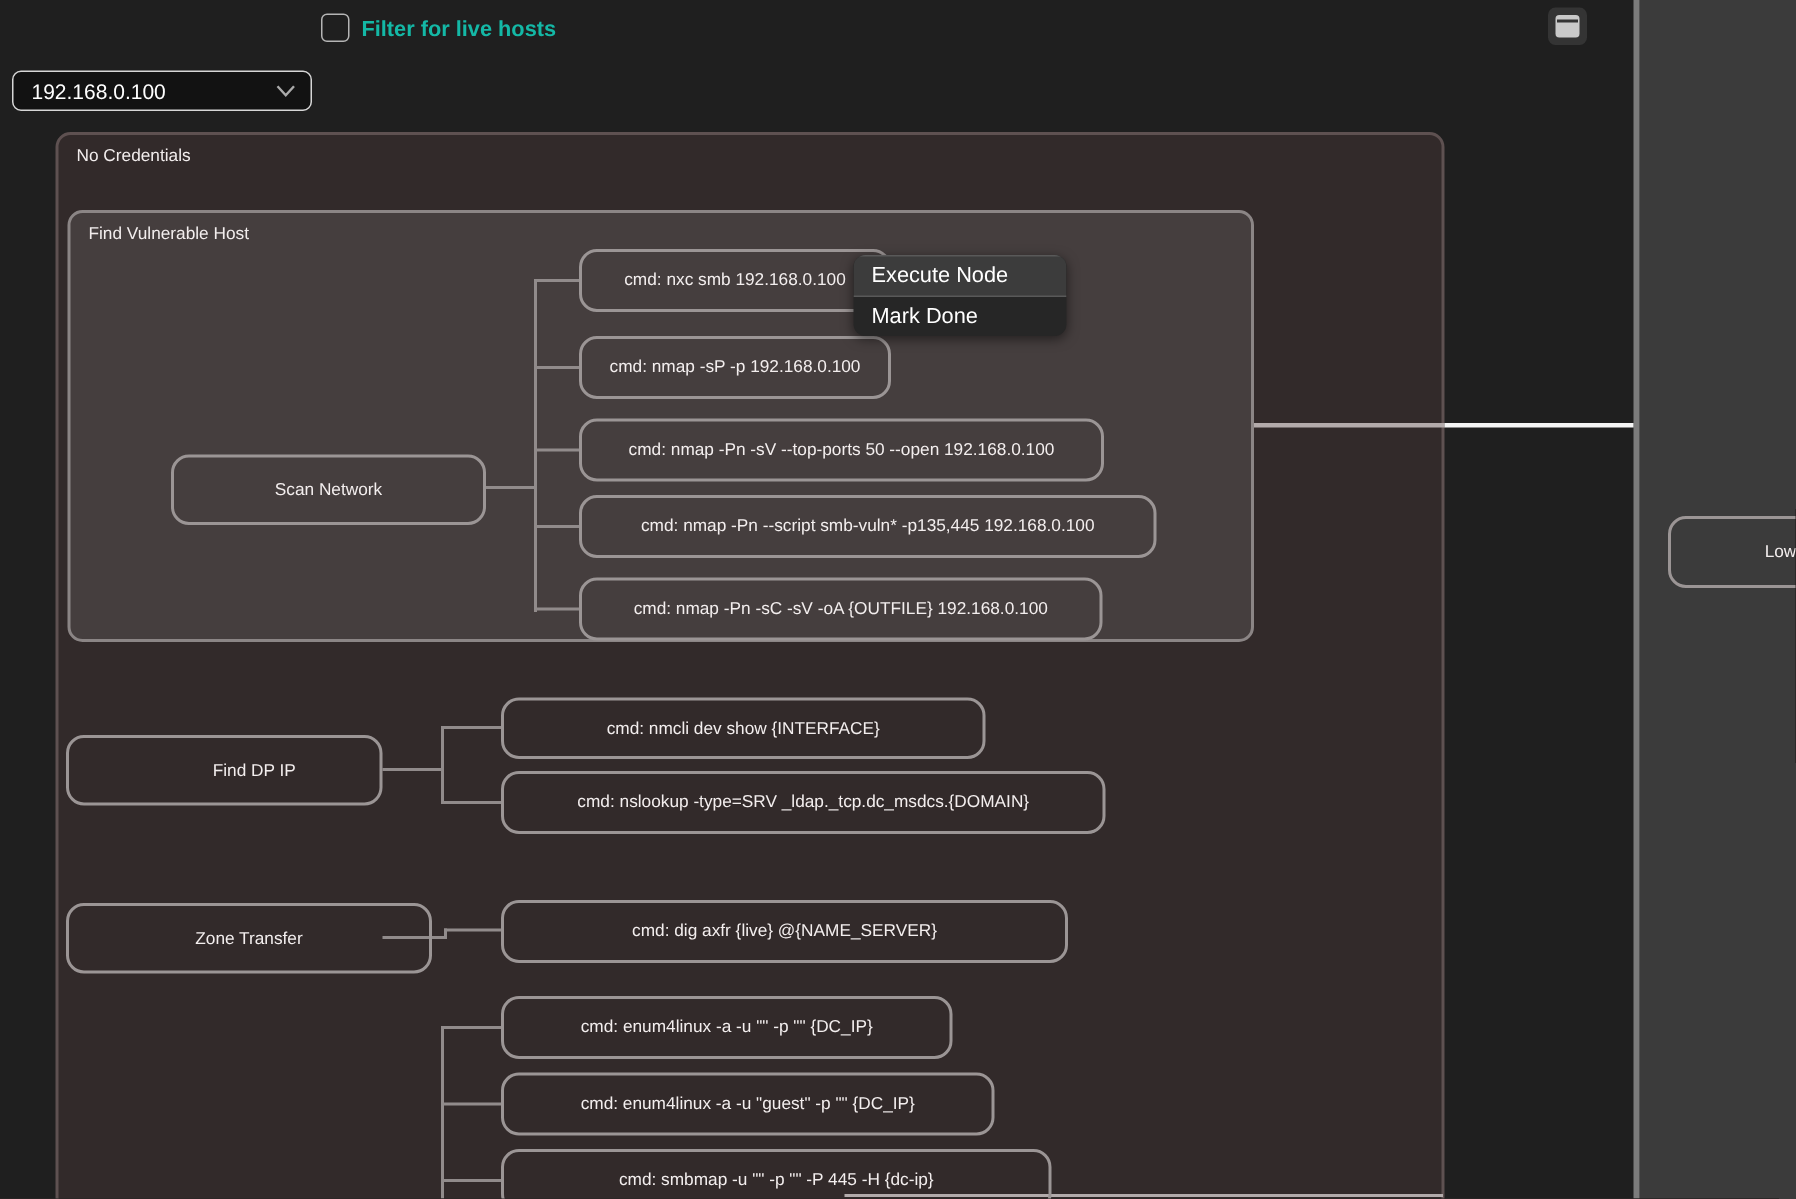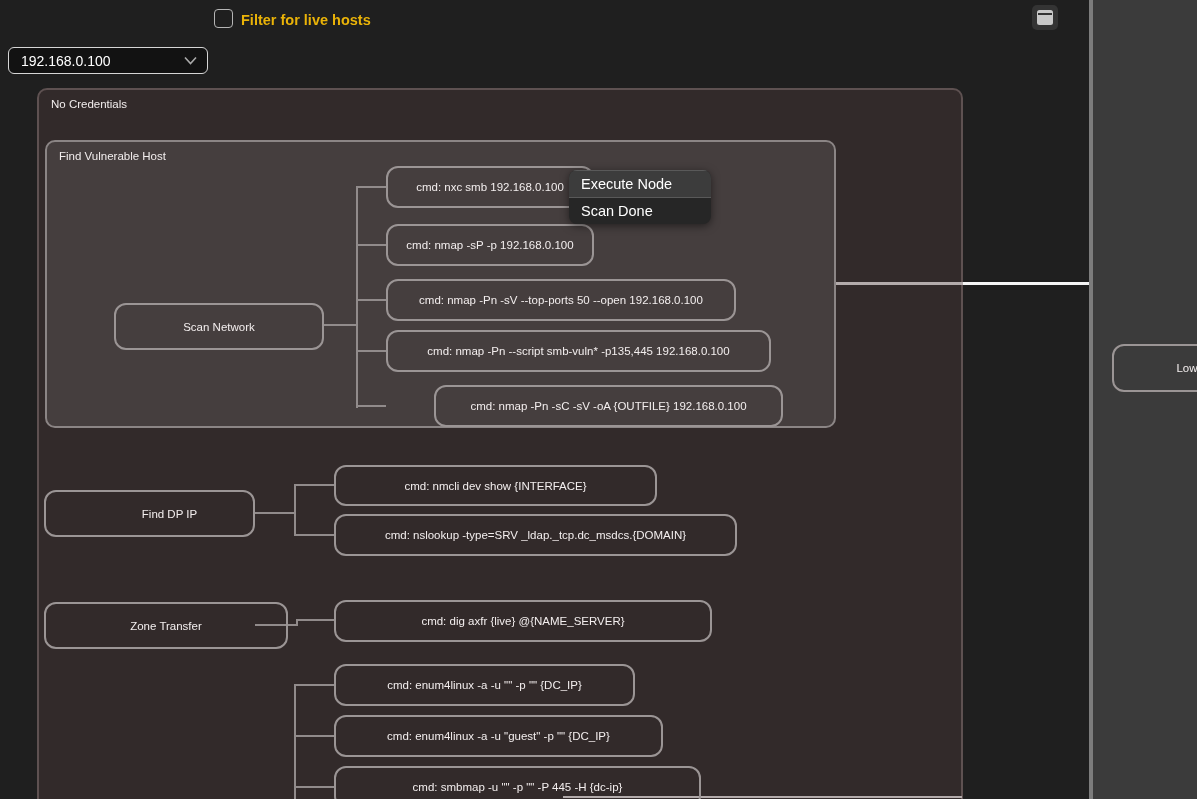--- a/index.html
+++ b/index.html
@@ -31,21 +31,21 @@
     background:#121212;border:1.5px solid #d6d6d6;border-radius:6px;
     display:flex;align-items:center;justify-content:space-between;
     padding:0 10px 0 12px;box-sizing:border-box;cursor:pointer;margin-top:42px;
   }
   .host-select .value{font-size:14px;color:#ffffff;}
   .checkbox{
     position:absolute;left:214px;top:9px;width:17px;height:17px;
     border:1.5px solid #b5b5b5;border-radius:4px;background:transparent;cursor:pointer;
   }
   .filter-label{
-    position:absolute;left:241px;top:12px;font-size:14.5px;font-weight:700;color:#eab308;
+    position:absolute;left:241px;top:12px;font-size:14.5px;font-weight:700;color:#14b8a6;
   }
   .panel-btn{
     position:absolute;left:1032px;top:5px;width:26px;height:25px;border-radius:5px;
     background:#343434;display:flex;align-items:center;justify-content:center;cursor:pointer;
   }
   .panel-glyph{width:16px;height:15px;background:#c9c9c9;border-radius:2.5px;position:relative;}
   .panel-glyph::after{content:"";position:absolute;left:1px;right:1px;top:3px;height:2px;background:#343434;}
   
   .divider{position:absolute;left:1089px;top:0;width:4px;height:799px;background:var(--divider-color);}
   .side-panel{position:absolute;left:1093px;top:0;width:104px;height:799px;background:var(--side-panel-bg);}
@@ -124,21 +124,21 @@
 </div>
 <div class="node" style="left:386px;top:224px;width:208px;height:42px;">
   <span>cmd: nmap -sP -p 192.168.0.100</span>
 </div>
 <div class="node" style="left:386px;top:279px;width:350px;height:42px;">
   <span>cmd: nmap -Pn -sV --top-ports 50 --open 192.168.0.100</span>
 </div>
 <div class="node" style="left:386px;top:330px;width:385px;height:42px;">
   <span>cmd: nmap -Pn --script smb-vuln* -p135,445 192.168.0.100</span>
 </div>
-<div class="node" style="left:386px;top:385px;width:349px;height:42px;margin-left:48px;">
+<div class="node" style="left:386px;top:385px;width:349px;height:42px;">
   <span>cmd: nmap -Pn -sC -sV -oA {OUTFILE} 192.168.0.100</span>
 </div>
 
 <div class="node" style="left:44px;top:490px;width:211px;height:47px;padding-left:40px;">
   <span>Find DP IP</span>
 </div>
 <div class="node" style="left:334px;top:465px;width:323px;height:41px;">
   <span>cmd: nmcli dev show {INTERFACE}</span>
 </div>
 <div class="node" style="left:334px;top:514px;width:403px;height:42px;">
@@ -164,21 +164,21 @@
 
 <div class="node" style="left:1112px;top:344px;width:150px;height:48px;">
   <span>Low</span>
 </div>
 
 <div class="context-menu">
   <div class="menu-item highlighted">
     <span>Execute Node</span>
   </div>
   <div class="menu-item">
-    <span>Scan Done</span>
+    <span>Mark Done</span>
   </div>
 </div>
 
 <div class="host-select">
   <span class="value">192.168.0.100</span>
   <svg width="13" height="9" viewBox="0 0 13 9">
     <polyline points="1,1.5 6.5,7.5 12,1.5" fill="none" stroke="#aaaaaa" stroke-width="1.6"></polyline>
   </svg>
 </div>
 <span class="checkbox"></span>

